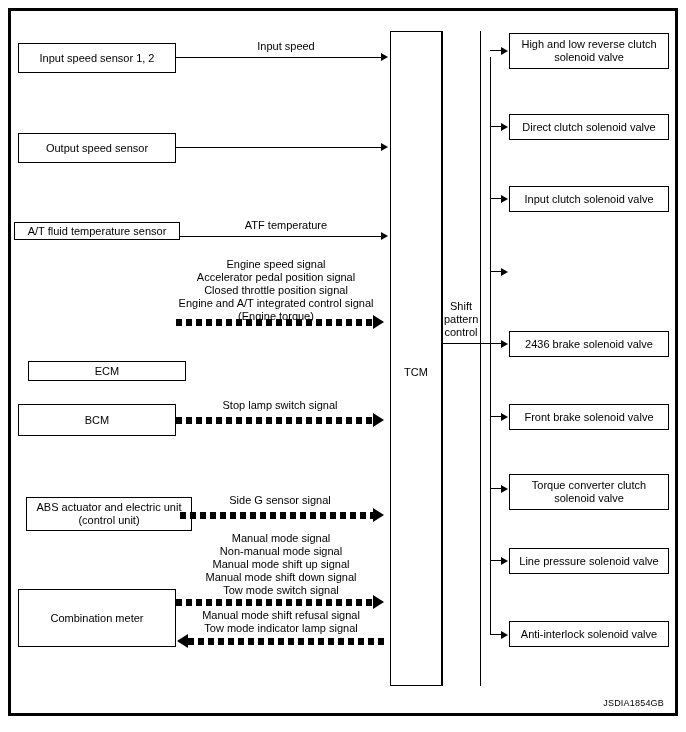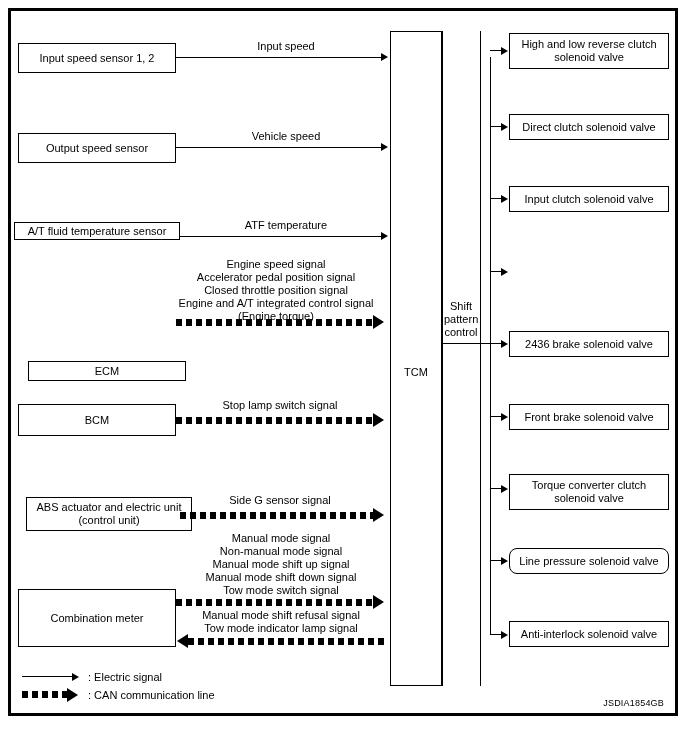--- a/index.html
+++ b/index.html
@@ -180,21 +180,20 @@
   <div class="node" style="left:18px; top:589px; width:158px; height:58px;">
     <span>Combination meter</span>
   </div>
 
   <div class="sline" style="left:176px; top:57px; width:208px;"></div>
   <div class="arrow-r" style="left:381px; top:53px;"></div>
   <div class="siglabel" style="left:196px; top:40px; width:180px;">Input speed</div>
 
   <div class="sline" style="left:176px; top:147px; width:208px;"></div>
   <div class="arrow-r" style="left:381px; top:143px;"></div>
-  <div class="siglabel" style="left:196px; top:130px; width:180px;">Vehicle speed</div>
 
   <div class="sline" style="left:180px; top:236px; width:204px;"></div>
   <div class="arrow-r" style="left:381px; top:232px;"></div>
   <div class="siglabel" style="left:196px; top:219px; width:180px;">ATF temperature</div>
 
   <div class="canline" style="left:176px; top:319px; width:198px;"></div>
   <div class="can-arrow-r" style="left:373px; top:315px;"></div>
   <div class="siglabel" style="left:160px; top:258px; width:232px;">Engine speed signal
 Accelerator pedal position signal
 Closed throttle position signal
@@ -268,43 +267,27 @@
   <div class="sline" style="left:490px; top:416px; width:12px;"></div>
   <div class="arrow-r" style="left:501px; top:413px;"></div>
 
   <div class="node" style="left:509px; top:474px; width:160px; height:36px; white-space:pre-line;">
     <span>Torque converter clutch
 solenoid valve</span>
   </div>
   <div class="sline" style="left:490px; top:488px; width:12px;"></div>
   <div class="arrow-r" style="left:501px; top:485px;"></div>
 
-  <div class="node" style="left:509px; top:548px; width:160px; height:26px;border-radius:8px;">
+  <div class="node" style="left:509px; top:548px; width:160px; height:26px;">
     <span>Line pressure solenoid valve</span>
   </div>
   <div class="sline" style="left:490px; top:560px; width:12px;"></div>
   <div class="arrow-r" style="left:501px; top:557px;"></div>
 
   <div class="node" style="left:509px; top:621px; width:160px; height:26px;">
     <span>Anti-interlock solenoid valve</span>
   </div>
   <div class="sline" style="left:490px; top:634px; width:12px;"></div>
   <div class="arrow-r" style="left:501px; top:631px;"></div>
 
-  <div id="legend">
-    <div class="legend-row">
-      <div class="legend-sym">
-        <div class="sline"></div>
-          <div class="arrow-r"></div>
-      </div>
-      <div class="legend-txt">: Electric signal</div>
-    </div>
-    <div class="legend-row">
-      <div class="legend-sym">
-        <div class="canline"></div>
-          <div class="can-arrow-r"></div>
-      </div>
-      <div class="legend-txt">: CAN communication line</div>
-    </div>
-  </div>
 
   <div id="refcode">JSDIA1854GB</div>
 </div>
 
 </body></html>

